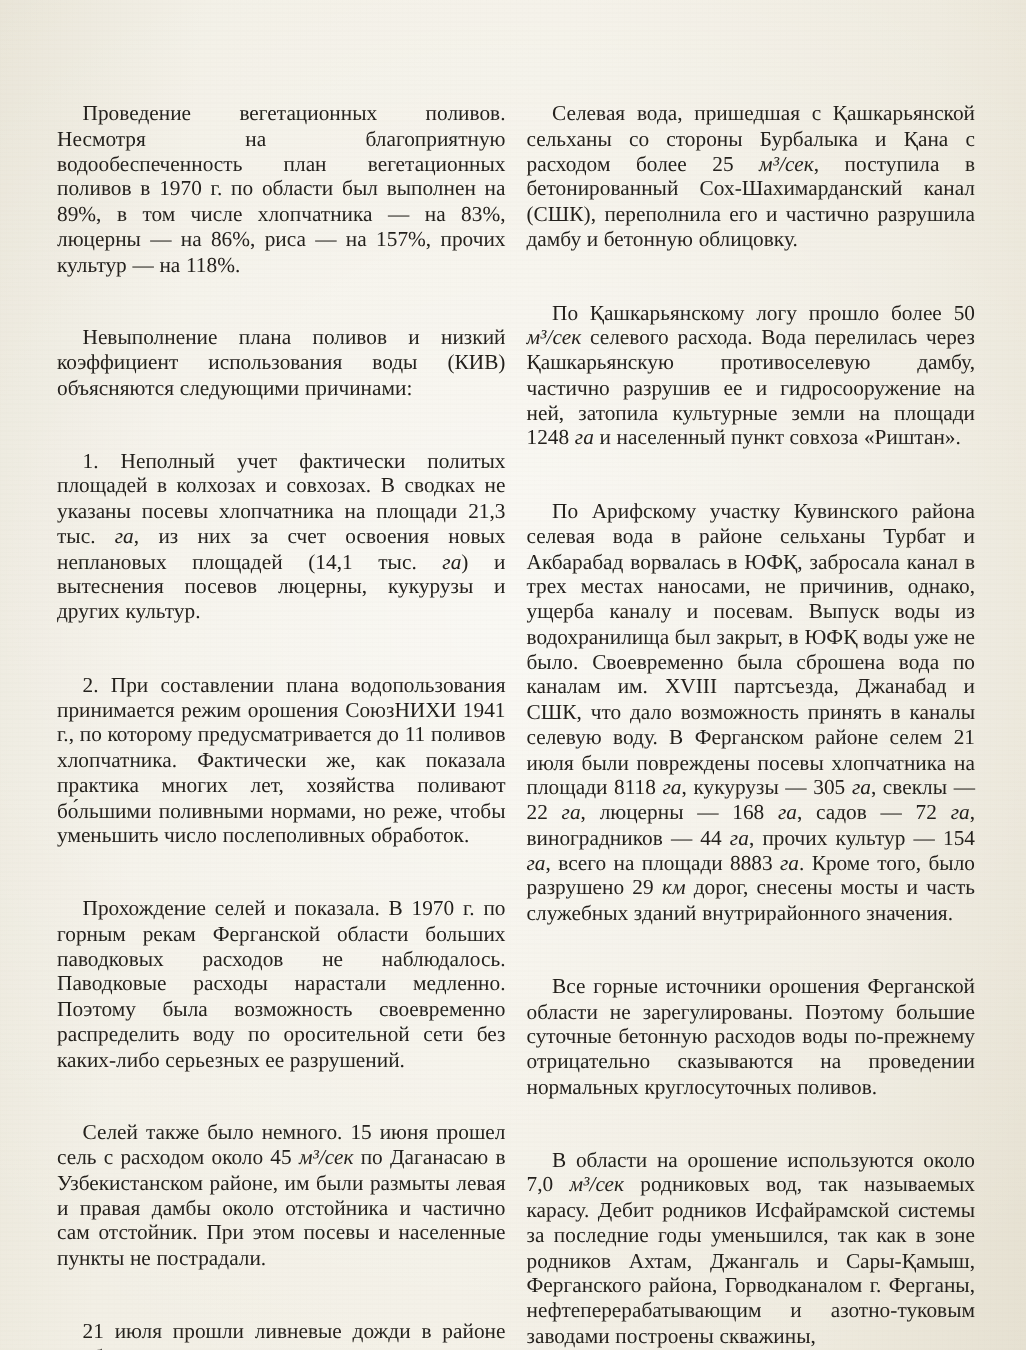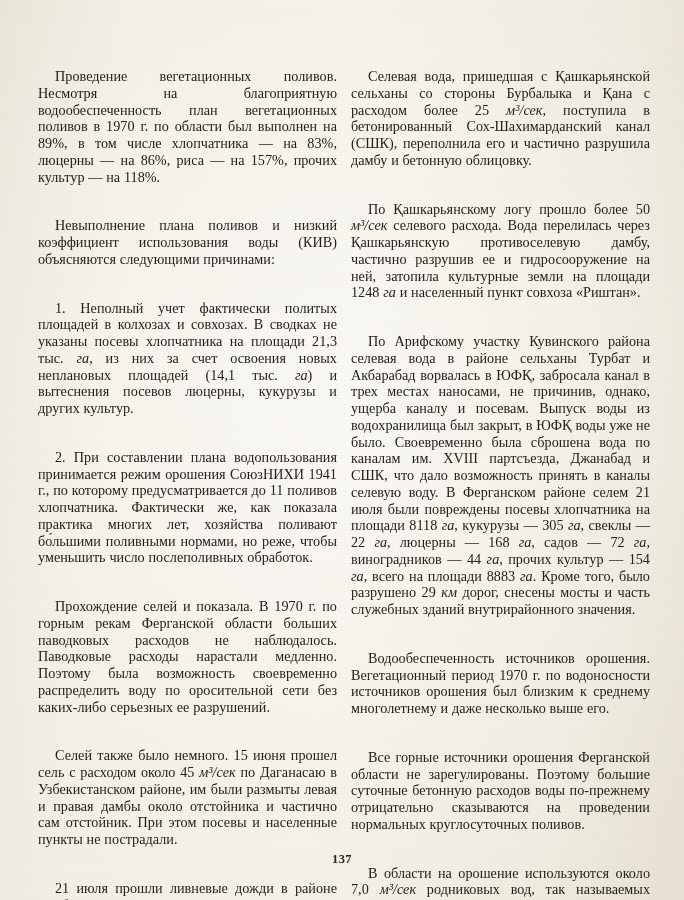--- a/index.html
+++ b/index.html
@@ -95,22 +95,20 @@
         <p class="para indent"><span>1. Неполный учет фактически политых площадей в колхозах и совхозах. В сводках не указаны посевы хлопчатника на площади 21,3 тыс. <span class="ital">га</span>, из них за счет освоения новых неплановых площадей (14,1 тыс. <span class="ital">га</span>) и вытеснения посевов люцерны, кукурузы и других культур.</span></p>
         <p class="para indent"><span>2. При составлении плана водопользования принимается режим орошения СоюзНИХИ 1941 г., по которому предусматривается до 11 поливов хлопчатника. Фактически же, как показала практика многих лет, хозяйства поливают бо́льшими поливными нормами, но реже, чтобы уменьшить число послеполивных обработок.</span></p>
         <p class="para indent"><span class="run-head">Прохождение селей и показала.</span><span> В 1970 г. по горным рекам Ферганской области больших паводковых расходов не наблюдалось. Паводковые расходы нарастали медленно. Поэтому была возможность своевременно распределить воду по оросительной сети без каких-либо серьезных ее разрушений.</span></p>
         <p class="para indent"><span>Селей также было немного. 15 июня прошел сель с расходом около 45 <span class="ital">м³/сек</span> по Даганасаю в Узбекистанском районе, им были размыты левая и правая дамбы около отстойника и частично сам отстойник. При этом посевы и населенные пункты не пострадали.</span></p>
         <p class="para indent"><span>21 июля прошли ливневые дожди в районе Аэрбаса и Қаптарханы. Прошедшим тогда по Чимиону и Миндону селем прорвало дамбу в районе сельханы Қанды, и вся вода устремилась в Алты-Арыксай, по которому уже проходило 10—12 <span class="ital">м³/сек</span> селевой воды из Шахимардана. Всего по Алты-Арыксаю прошло тогда более 40 <span class="ital">м³/сек</span> воды. В результате были разрушены головные сооружения каналов Қурган-Тепе, Айварбек, Бурбалык в колхозе им. Ленина Алты-Арыкского района, и последний временно остался без воды. На Қапчугайский водный узел поступил расход более 30 , которым были значительно разрушены и забросаны гравием все оросители, получавшие воду от узла.</span></p>
       </div>
     <div class="col" id="col-right">
         <p class="para indent"><span>Селевая вода, пришедшая с Қашкарьянской сельханы со стороны Бурбалыка и Қана с расходом более 25 <span class="ital">м³/сек</span>, поступила в бетонированный Сох-Шахимарданский канал (СШК), переполнила его и частично разрушила дамбу и бетонную облицовку.</span></p>
         <p class="para indent"><span>По Қашкарьянскому логу прошло более 50 <span class="ital">м³/сек</span> селевого расхода. Вода перелилась через Қашкарьянскую противоселевую дамбу, частично разрушив ее и гидросооружение на ней, затопила культурные земли на площади 1248 <span class="ital">га</span> и населенный пункт совхоза «Риштан».</span></p>
         <p class="para indent"><span>По Арифскому участку Кувинского района селевая вода в районе сельханы Турбат и Акбарабад ворвалась в ЮФҚ, забросала канал в трех местах наносами, не причинив, однако, ущерба каналу и посевам. Выпуск воды из водохранилища был закрыт, в ЮФҚ воды уже не было. Своевременно была сброшена вода по каналам им. XVIII партсъезда, Джанабад и СШК, что дало возможность принять в каналы селевую воду. В Ферганском районе селем 21 июля были повреждены посевы хлопчатника на площади 8118 <span class="ital">га</span>, кукурузы — 305 <span class="ital">га</span>, свеклы — 22 <span class="ital">га</span>, люцерны — 168 <span class="ital">га</span>, садов — 72 <span class="ital">га</span>, виноградников — 44 <span class="ital">га</span>, прочих культур — 154 <span class="ital">га</span>, всего на площади 8883 <span class="ital">га</span>. Кроме того, было разрушено 29 <span class="ital">км</span> дорог, снесены мосты и часть служебных зданий внутрирайонного значения.</span></p>
-        <p class="para indent"><span class="run-head">Водообеспеченность источников орошения.</span><span> Вегетационный период 1970 г. по водоносности источников орошения был близким к среднему многолетнему и даже несколько выше его.</span></p>
         <p class="para indent"><span>Все горные источники орошения Ферганской области не зарегулированы. Поэтому большие суточные бетонную расходов воды по-прежнему отрицательно сказываются на проведении нормальных круглосуточных поливов.</span></p>
         <p class="para indent"><span>В области на орошение используются около 7,0 <span class="ital">м³/сек</span> родниковых вод, так называемых карасу. Дебит родников Исфайрамской системы за последние годы уменьшился, так как в зоне родников Ахтам, Джангаль и Сары-Қамыш, Ферганского района, Горводканалом г. Ферганы, нефтеперерабатывающим и азотно-туковым заводами построены скважины,</span></p>
       </div>
   </div>
 
-  <div class="page-number">137</div>
 </div>
 
 <div class="grain"></div>
 
 </body></html>

